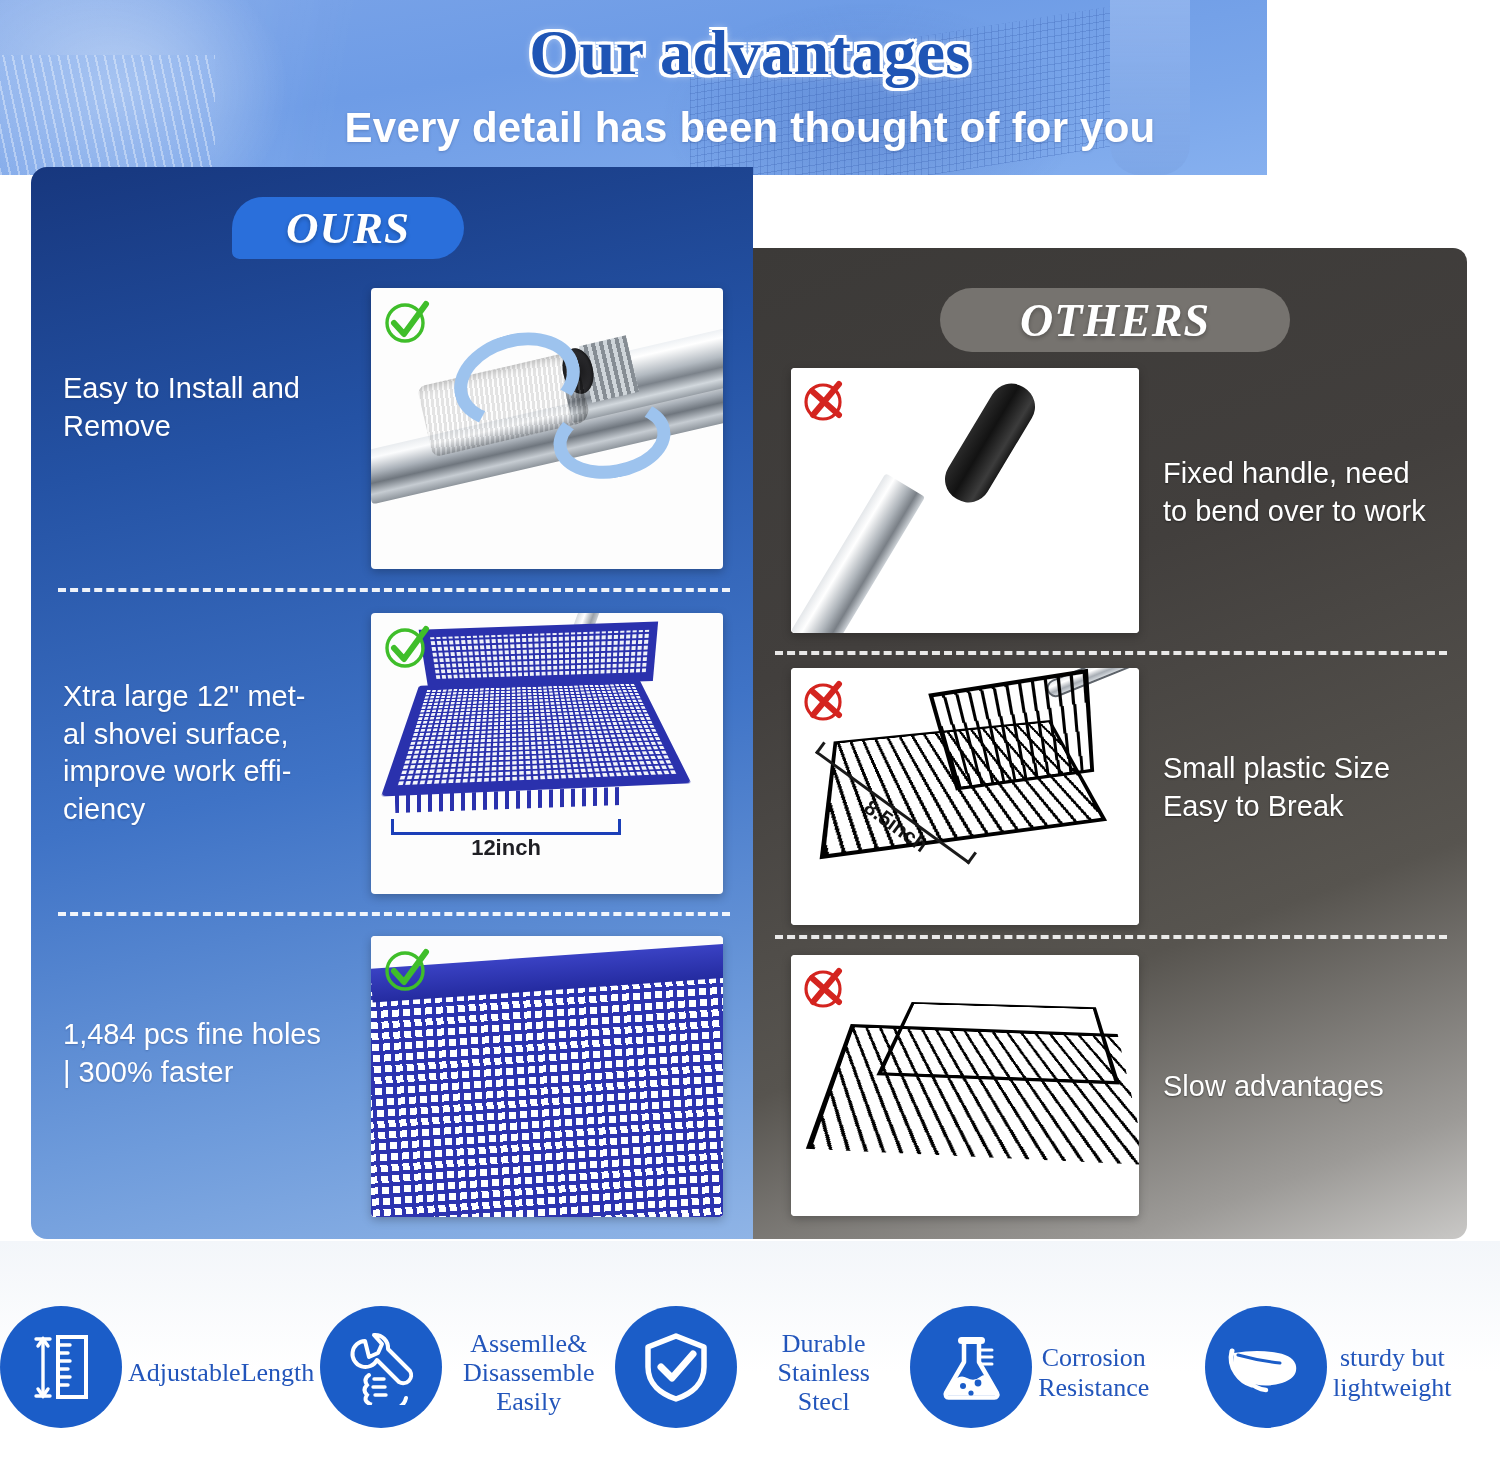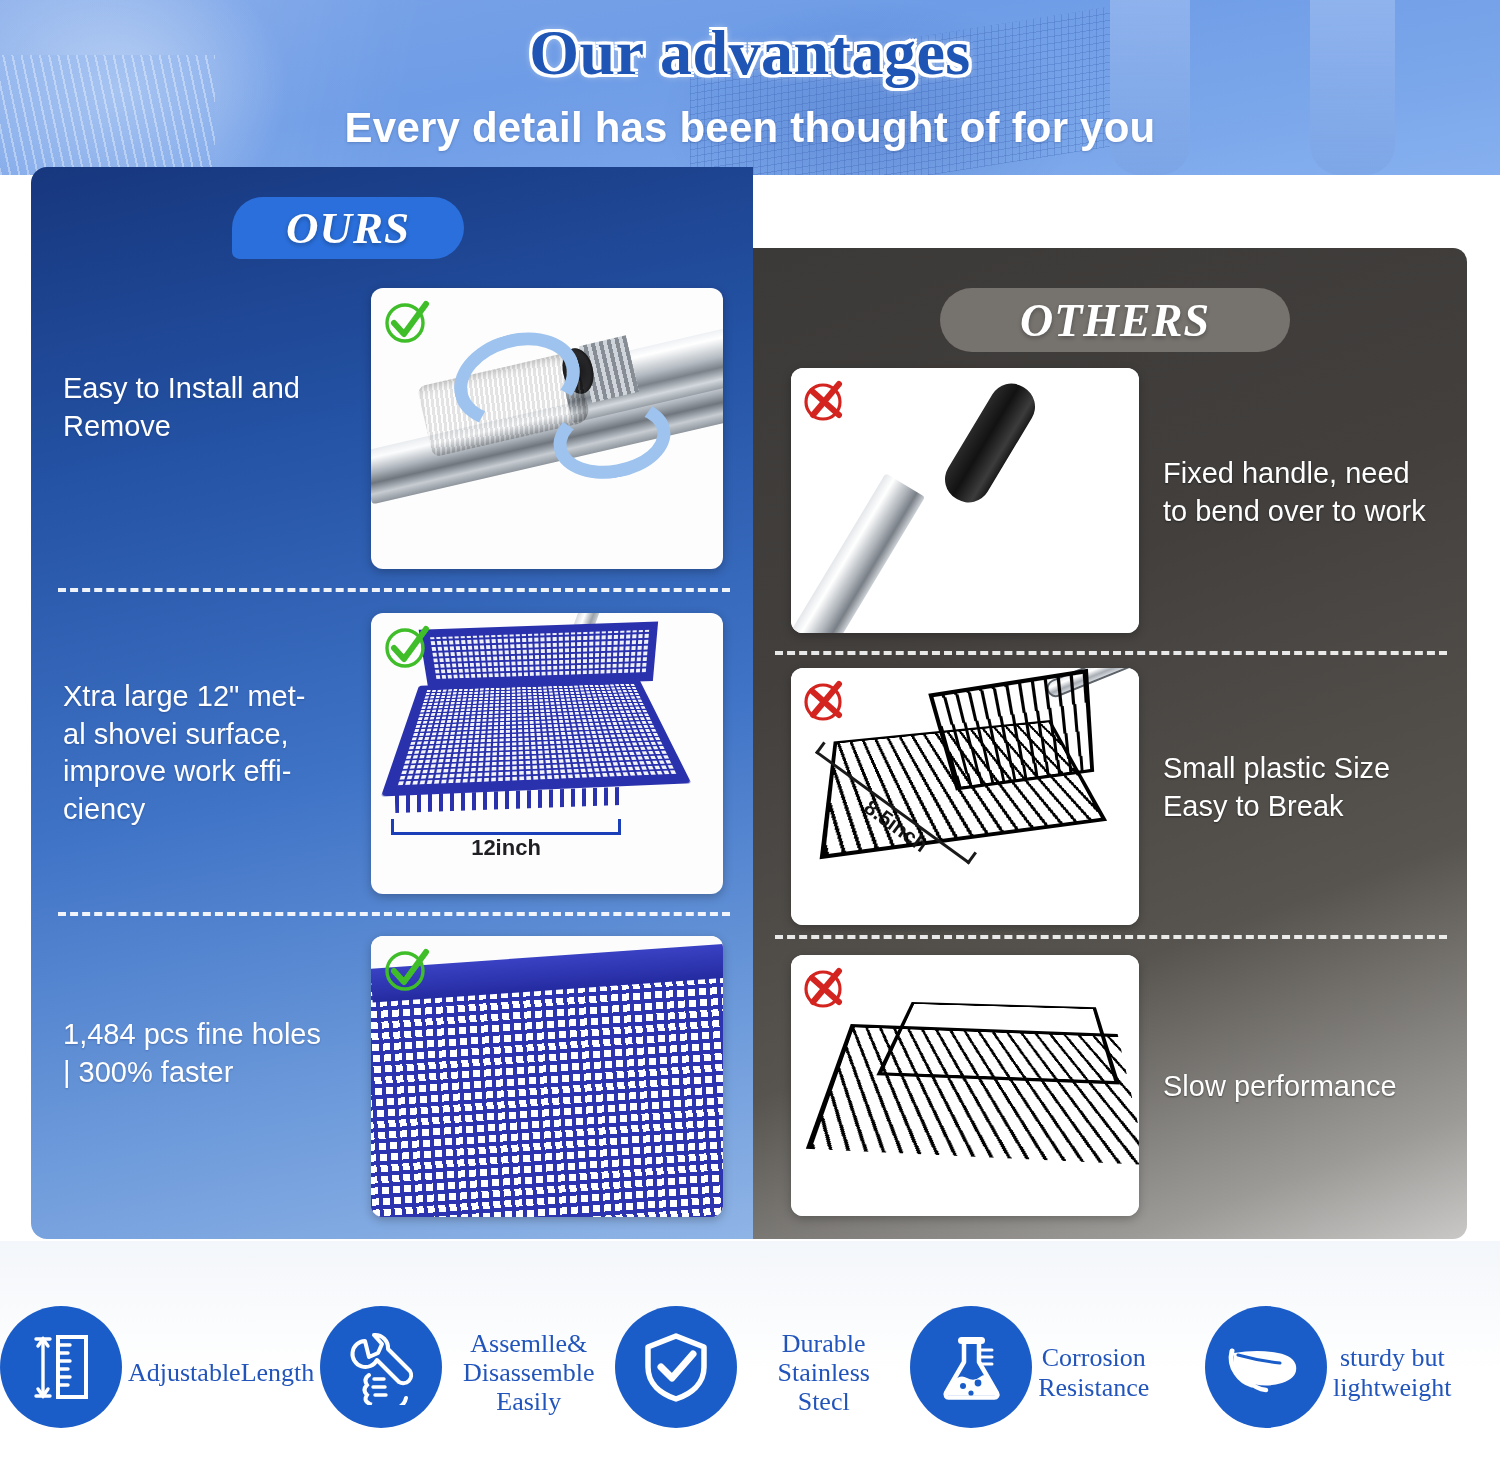--- a/index.html
+++ b/index.html
@@ -6,21 +6,21 @@
   body {
     width: 1500px; height: 1478px;
     font-family: "Liberation Sans", sans-serif;
     background: #ffffff;
     overflow: hidden;
     position: relative;
   }
 
   
   .banner {
-    position: absolute; left: 0; top: 0; width: 1500px; height: 175px;
+    position: absolute; left: 0; top: 0; width: 1267px; height: 175px;
     background: linear-gradient(170deg, #7ba4e8 0%, #6e9ce6 40%, #7aa6ea 75%, #86b0ef 100%);
     overflow: hidden;
   }
   .banner-photo {
     position: absolute; inset: 0;
     background:
       radial-gradient(ellipse 240px 200px at 120px 90px, rgba(245,250,255,.55), rgba(110,150,220,0) 70%),
       radial-gradient(ellipse 300px 170px at 870px 120px, rgba(70,110,190,.45), rgba(110,150,220,0) 70%),
       linear-gradient(100deg, rgba(255,255,255,.22) 0%, rgba(255,255,255,0) 28%);
     opacity: .85;
@@ -118,21 +118,21 @@
     font-size: 29px; line-height: 1.30; color: #ffffff;
     font-weight: 500;
     text-shadow: 0 1px 2px rgba(20,40,90,.28);
     white-space: pre-line;
   }
   .row-text.dark { text-shadow: 0 1px 2px rgba(0,0,0,.45); }
 
   .photo {
     position: absolute;
     background: #fdfdfd;
-    border-radius: 12px;
+    border-radius: 4px;
     overflow: hidden;
     box-shadow: 0 3px 10px rgba(0,0,0,.25);
   }
 
   .mark { position: absolute; width: 52px; height: 52px; z-index: 4; }
 
   .divider {
     position: absolute; height: 0;
     border-top: 4px dashed rgba(255,255,255,.92);
   }
@@ -449,21 +449,21 @@
     <div class="wire2-b"></div>
     <div class="wire2-a"></div>
   </div>
   <svg class="mark" style="left:8px; top:6px;" viewBox="0 0 52 52">
     <circle cx="24" cy="28" r="17" fill="none" stroke="#d4241f" stroke-width="3.2"></circle>
     <path d="M13 17 L40 41" fill="none" stroke="#d4241f" stroke-width="6" stroke-linecap="round"></path>
     <path d="M40 10 L14 41" fill="none" stroke="#d4241f" stroke-width="6" stroke-linecap="round"></path>
   </svg>
 </div>
 <div class="row" style="left:1163px; top:1068px; width:300px;">
-  <div class="row-text dark">Slow performance</div>
+  <div class="row-text dark">Slow advantages</div>
 </div>
 
 <div class="features">
 
   <div class="feature">
     <div class="feature-icon">
       <svg width="74" height="74" viewBox="0 0 74 74">
         <rect x="34" y="7" width="28" height="60" fill="none" stroke="#fff" stroke-width="4"></rect>
         <g stroke="#fff" stroke-width="3.4" stroke-linecap="round">
           <line x1="36" y1="15" x2="46" y2="15"></line>

